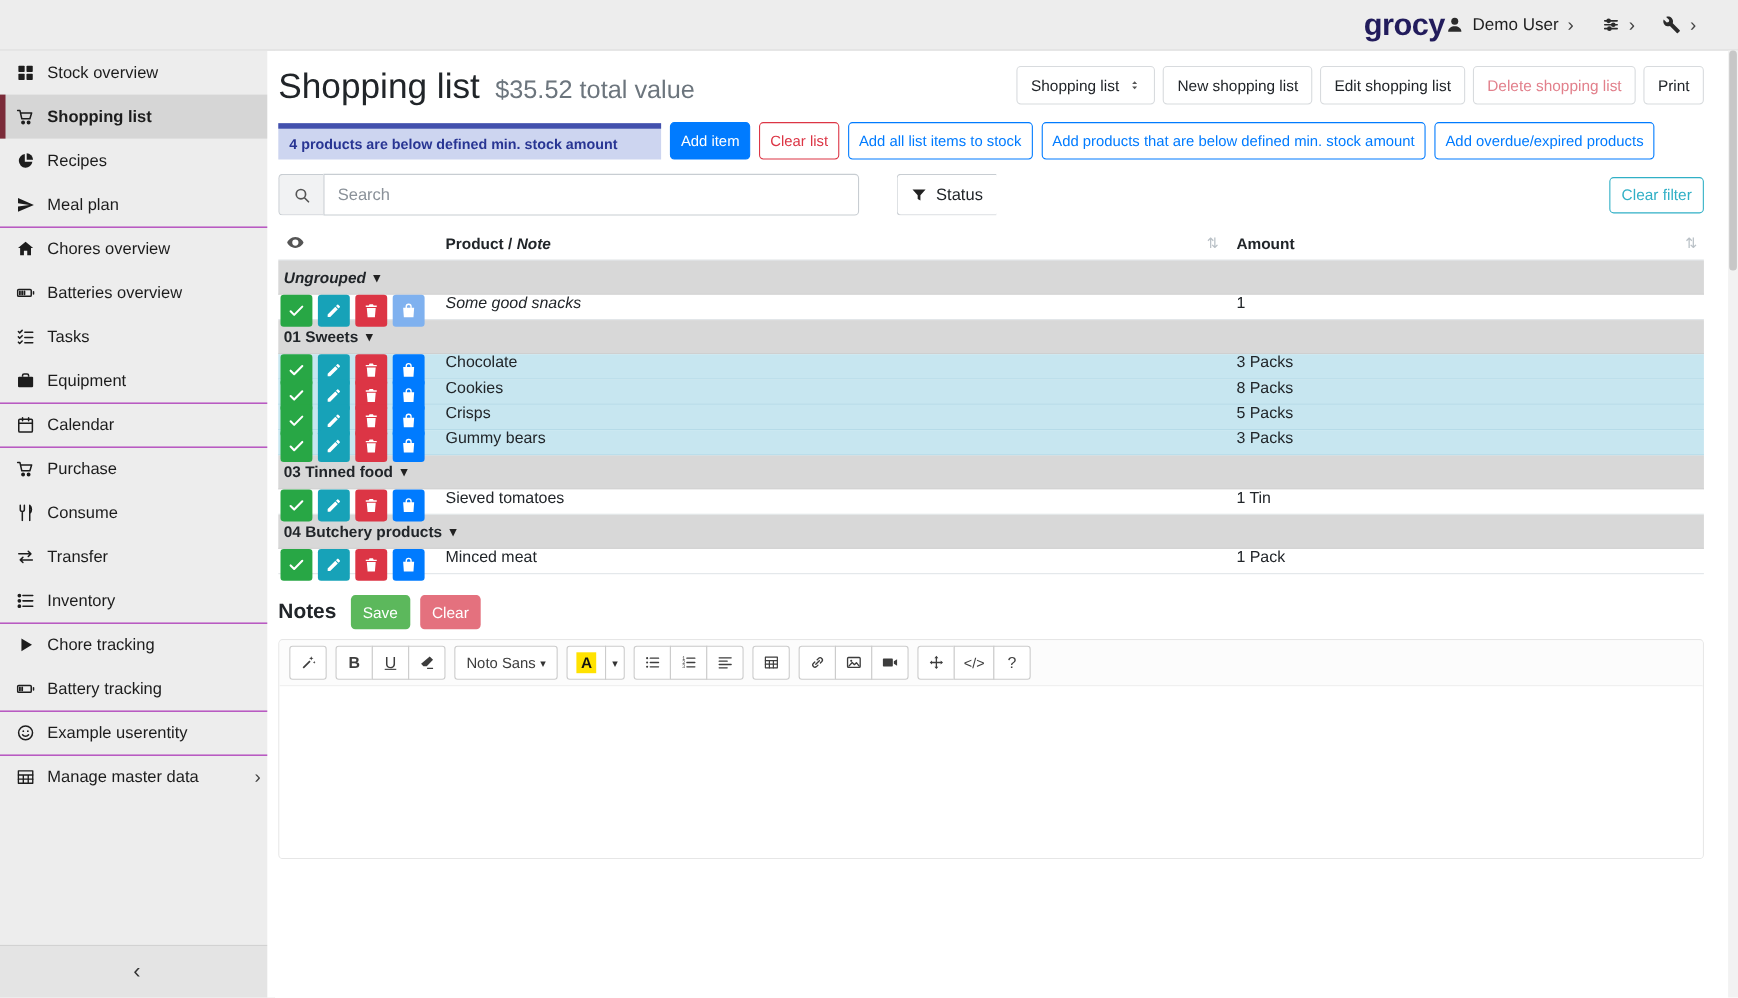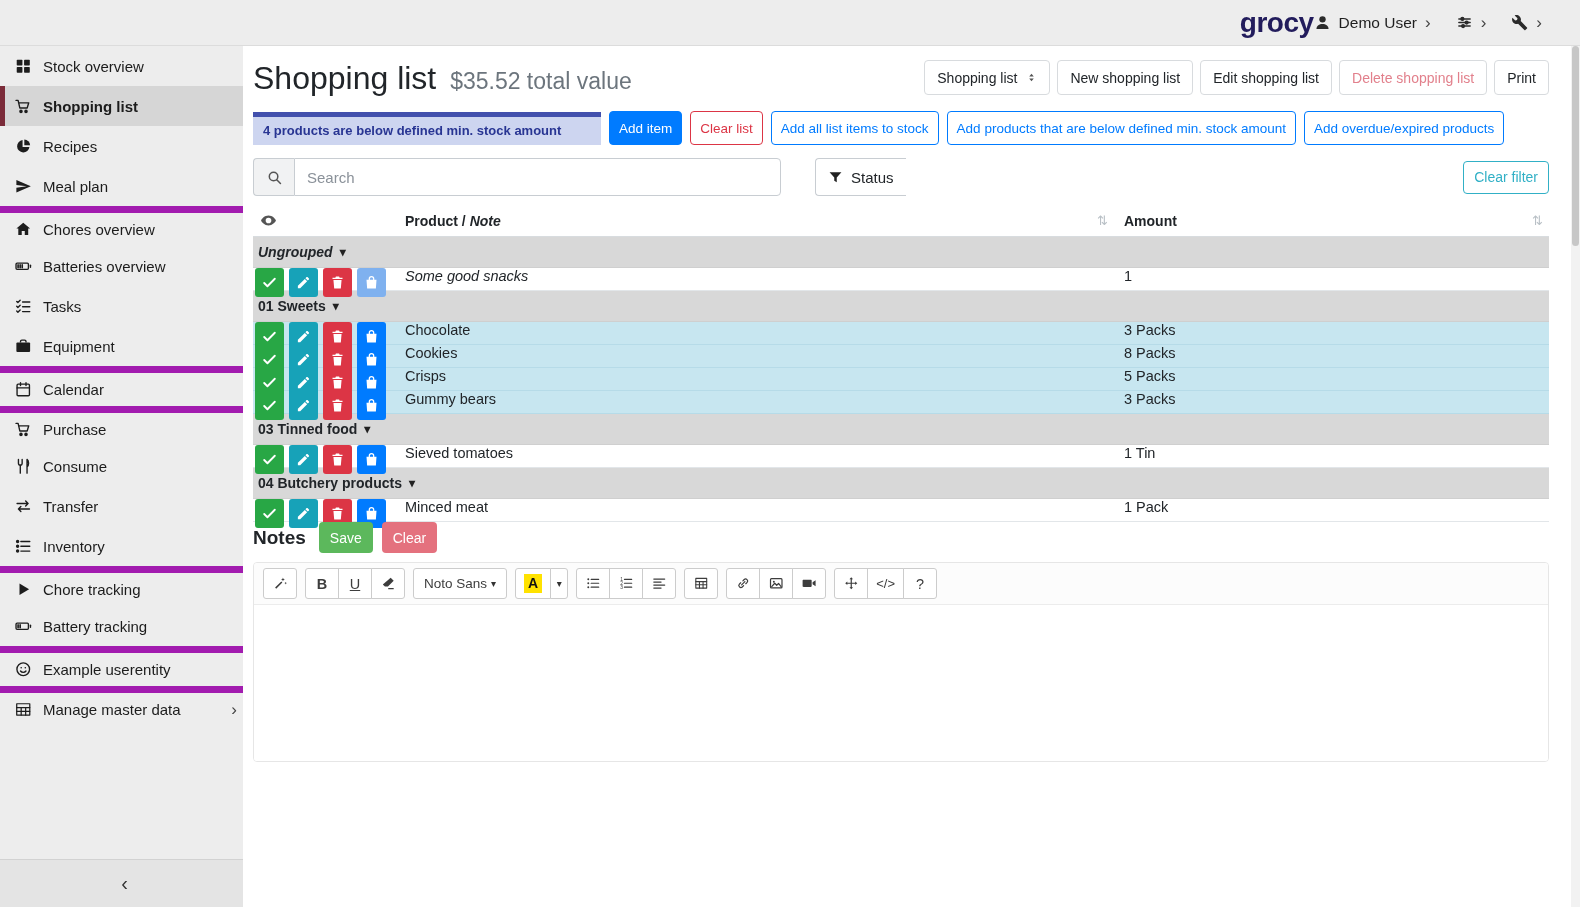--- a/index.html
+++ b/index.html
@@ -13,21 +13,21 @@
   .logo{font-size:28px;font-weight:700;color:#221c5c;letter-spacing:-.5px;cursor:pointer}
   .tb-right{display:flex;align-items:center;gap:25px}
   .tb-group{display:flex;align-items:center;gap:8px;cursor:pointer;color:#1f1f1f;font-size:15.5px}
   .tb-icon{font-size:17px;color:#2b2b2b;display:flex}
   .tb-chevron{font-size:17px;color:#444;line-height:1}
 
   
   .sidebar{position:absolute;top:46px;left:0;width:250px;height:861px;background:#ededed;border-right:1px solid #ddd;display:flex;flex-direction:column}
   .side-items{flex:1}
   .side-item{height:40px;display:flex;align-items:center;gap:9px;padding:0 12px 0 13px;font-size:15px;color:#1c1c1c;cursor:pointer}
-  .side-item.div-top{border-top:7px solid #a21caf}
+  .side-item.div-top{border-top:1px solid #a21caf}
   .side-item.active{background:#d6d6d6;border-left:5px solid var(--sidebar-active-border,#7b2b39);padding-left:8px;font-weight:700}
   .side-icon{width:21px;display:flex;justify-content:center;font-size:16.5px;color:#1d1d1d}
   .side-label{white-space:nowrap}
   .side-sub{margin-left:auto;font-size:17px;color:#444}
   .side-collapse{height:48px;border-top:1px solid #d2d2d2;background:#e4e4e4;display:flex;align-items:center;justify-content:center;font-size:20px;color:#333;cursor:pointer}
 
   
   .main{position:absolute;left:243px;top:46px;width:1321px;height:861px;background:#fff;padding:11px 15px 0 10px;overflow:hidden}
   .title-row{display:flex;align-items:flex-start;justify-content:space-between;height:46px}
   .page-title{font-size:32px;font-weight:500;line-height:42px}
@@ -79,21 +79,21 @@
   .rbtn.done{background:var(--success,#28a745)}
   .rbtn.edit{background:var(--info,#17a2b8)}
   .rbtn.del{background:var(--danger,#dc3545)}
   .rbtn.bag{background:var(--primary,#007bff)}
   .rbtn.bag.light{background:var(--bag-light,#7fb1ef)}
   .tp{flex:1;font-size:14.5px}
   .tp.note{font-style:italic}
   .tm{width:427px;font-size:14.5px;padding-left:2px}
 
   
-  .notes-row{display:flex;align-items:center;gap:9px;}
+  .notes-row{display:flex;align-items:center;gap:9px;margin-top:19px}
   .notes-title{font-size:19px;font-weight:700;margin-right:4px}
   .btn-save,.btn-clearn{height:31px;padding:0 11px;border:none;border-radius:4px;color:#fff;font-size:14px}
   .btn-save{background:var(--save-green,#5cb85c)}
   .btn-clearn{background:var(--clear-red,#e4717e)}
 
   
   .editor{margin-top:9px;border:1px solid #e6e6e6;border-radius:4px;height:200px;background:#fff;overflow:hidden}
   .nt-toolbar{padding:5px 9px;background:#fcfcfc;border-bottom:1px solid #ececec;display:flex;align-items:center;gap:8px;flex-wrap:nowrap}
   .nt-group{display:flex}
   .nt-btn{height:31px;min-width:34px;padding:0 8px;background:#fff;border:1px solid #ccc;display:flex;align-items:center;justify-content:center;font-size:14.5px;color:#3d3d3d;gap:4px;margin-left:-1px;border-radius:0}

